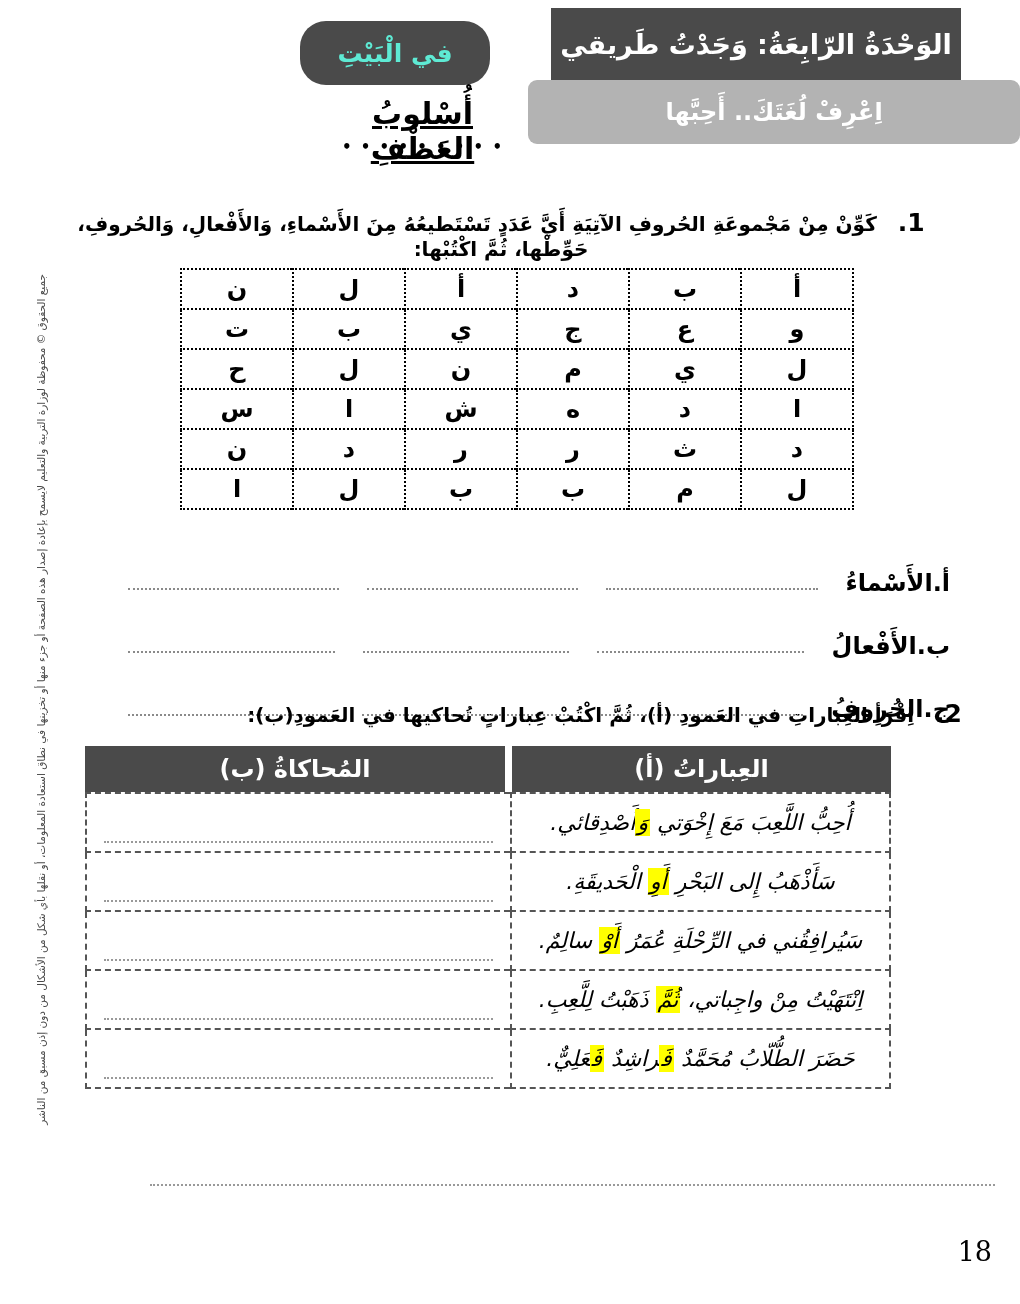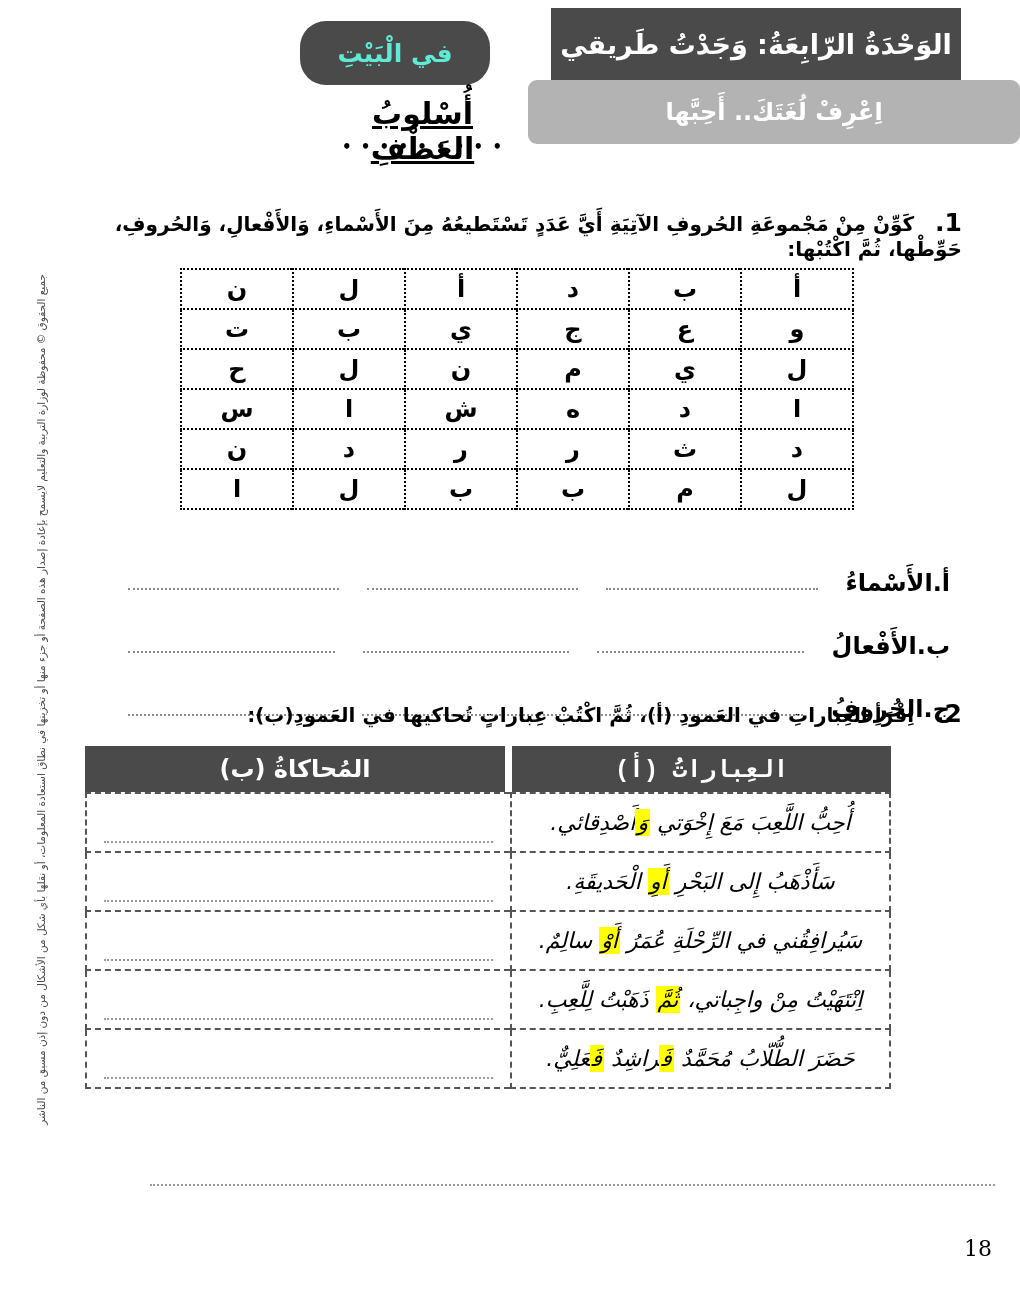--- a/index.html
+++ b/index.html
@@ -28,21 +28,21 @@
     font-size:15px;font-weight:bold;letter-spacing:2px;color:#000;}
 
   
   .sidebar-copyright{position:absolute;width:760px;height:16px;left:-337px;top:646px;
     transform:rotate(-90deg);text-align:center;font-size:10.5px;color:#4a4a4a;
     direction:rtl;white-space:nowrap;}
 
   
   .q-line{position:absolute;right:58px;left:40px;direction:rtl;font-weight:bold;font-size:20px;color:#000;}
   .q-num{font-size:25px;margin-left:14px;font-weight:bold;}
-  #q1-line{top:208px;}
+  #q1-line{top:208px;text-align:center;}
   #q2-line{top:699px;}
   #q3-line{top:1098px;font-size:21px;}
   .q3-sentence{font-size:25px;}
 
   
   .letters-table{position:absolute;top:268px;left:180px;width:674px;border-collapse:collapse;
     direction:rtl;table-layout:fixed;}
   .letters-table td{border:2px dotted #000;height:40px;text-align:center;vertical-align:middle;
     font-size:24px;font-weight:bold;}
 
@@ -50,33 +50,33 @@
   .q1-answers{position:absolute;top:534px;right:70px;left:128px;direction:rtl;}
   .answer-line{display:flex;direction:rtl;align-items:flex-end;height:63px;column-gap:28px;}
   .answer-label{font-size:24px;font-weight:bold;white-space:nowrap;}
   .dotted-seg{flex:1;border-bottom:2.5px dotted #8a8a8a;height:1px;margin-bottom:7px;}
 
   
   .match-table{position:absolute;top:746px;left:85px;width:806px;}
   .match-header{display:flex;direction:rtl;column-gap:7px;}
   .hcell{background:var(--banner-dark);color:#fff;font-size:24px;font-weight:bold;
     display:flex;align-items:center;justify-content:center;height:46px;}
-  .hcell-a{width:379px;font-family:Liberation Mono, monospace;}
+  .hcell-a{width:379px;}
   .hcell-b{flex:1;}
   .match-body{width:100%;border-collapse:collapse;direction:rtl;table-layout:fixed;font-style:italic;}
   .match-body td{border:2px dashed #555;}
   .cell-a{width:379px;height:59px;text-align:center;vertical-align:middle;font-size:22px;}
   .cell-b{position:relative;}
   .cell-dotted{position:absolute;bottom:8px;left:4%;width:92%;border-bottom:2.5px dotted #999;}
   .hl{background:var(--highlight);padding:1px 2px;}
 
   
   .q3-dotted{position:absolute;top:1184px;left:150px;width:845px;border-top:2.5px dotted #999;}
 
-  .page-number{position:absolute;top:1236px;right:28px;font-size:22px;
+  .page-number{position:absolute;top:1236px;right:28px;font-size:27px;
     font-family:"DejaVu Serif",serif;color:#000;}
 </style>
 </head>
 <body>
 
 <div class="page">
 
   <div class="banner-dark">
     <span>الوَحْدَةُ الرّابِعَةُ: وَجَدْتُ طَريقي</span>
   </div>

